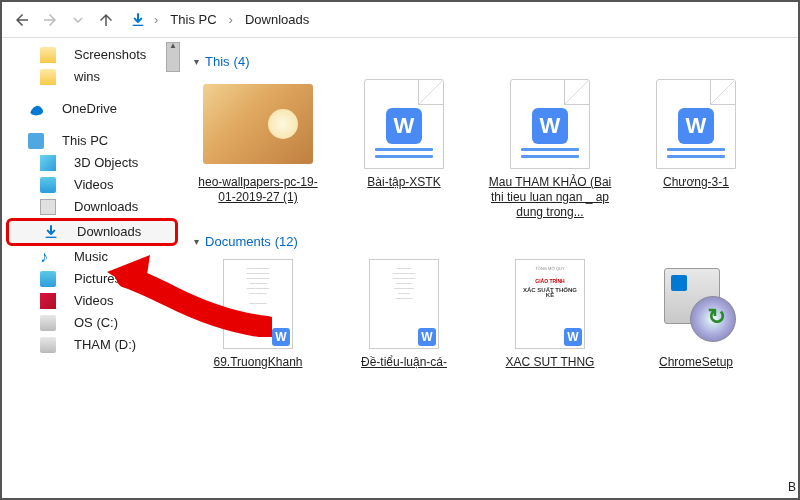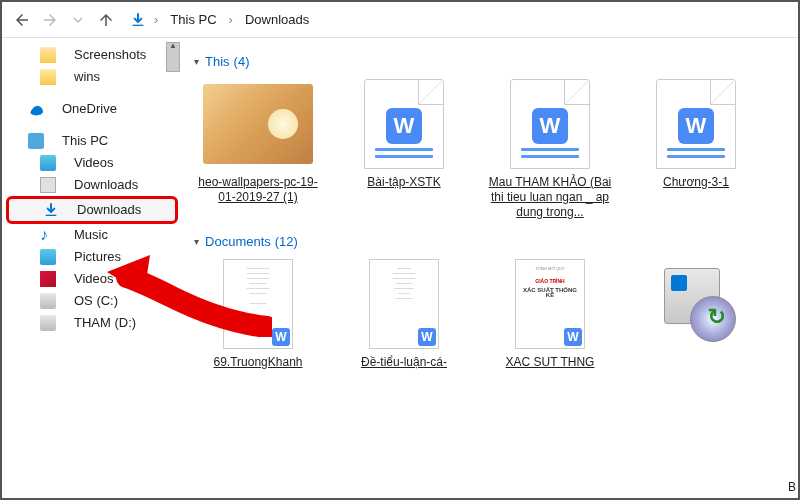--- a/index.html
+++ b/index.html
@@ -122,20 +122,24 @@
       <div class="tree-icon onedrive-ico"></div>
       <span>OneDrive</span>
     </div>
 
     <div class="tree-section-gap"></div>
     <div class="tree-item">
       <div class="tree-icon pc-ico"></div>
       <span>This PC</span>
     </div>
     <div class="tree-item indent">
+      <div class="tree-icon obj3d-ico"></div>
+      <span>3D Objects</span>
+    </div>
+    <div class="tree-item indent">
       <div class="tree-icon desktop-ico"></div>
       <span>Videos</span>
     </div>
     <div class="tree-item indent">
       <div class="tree-icon docs-ico"></div>
       <span>Downloads</span>
     </div>
     <div class="tree-item highlighted">
       <div class="tree-icon">
         <svg width="16" height="16" viewBox="0 0 24 24">
@@ -252,20 +256,21 @@
         <div class="file-name">XAC SUT THNG</div>
       </div>
       <div class="file-item">
         <div class="thumb">
             <div class="installer-thumb">
           <div class="installer-box"></div>
           <div class="installer-disc"></div>
           <div class="installer-arrow">↻</div>
         </div>
           </div>
+        <div class="file-name">ChromeSetup</div>
       </div>
     </div>
   </div>
 </div>
 
 <svg class="arrow-annotation" viewBox="0 0 170 100">
   <path d="M 165 90 Q 120 85 70 60 Q 40 45 25 40" stroke="#e60000" stroke-width="22" fill="none" stroke-linecap="round"></path>
   <path d="M 5 35 L 48 18 L 42 58 Z" fill="#e60000"></path>
 </svg>
 

